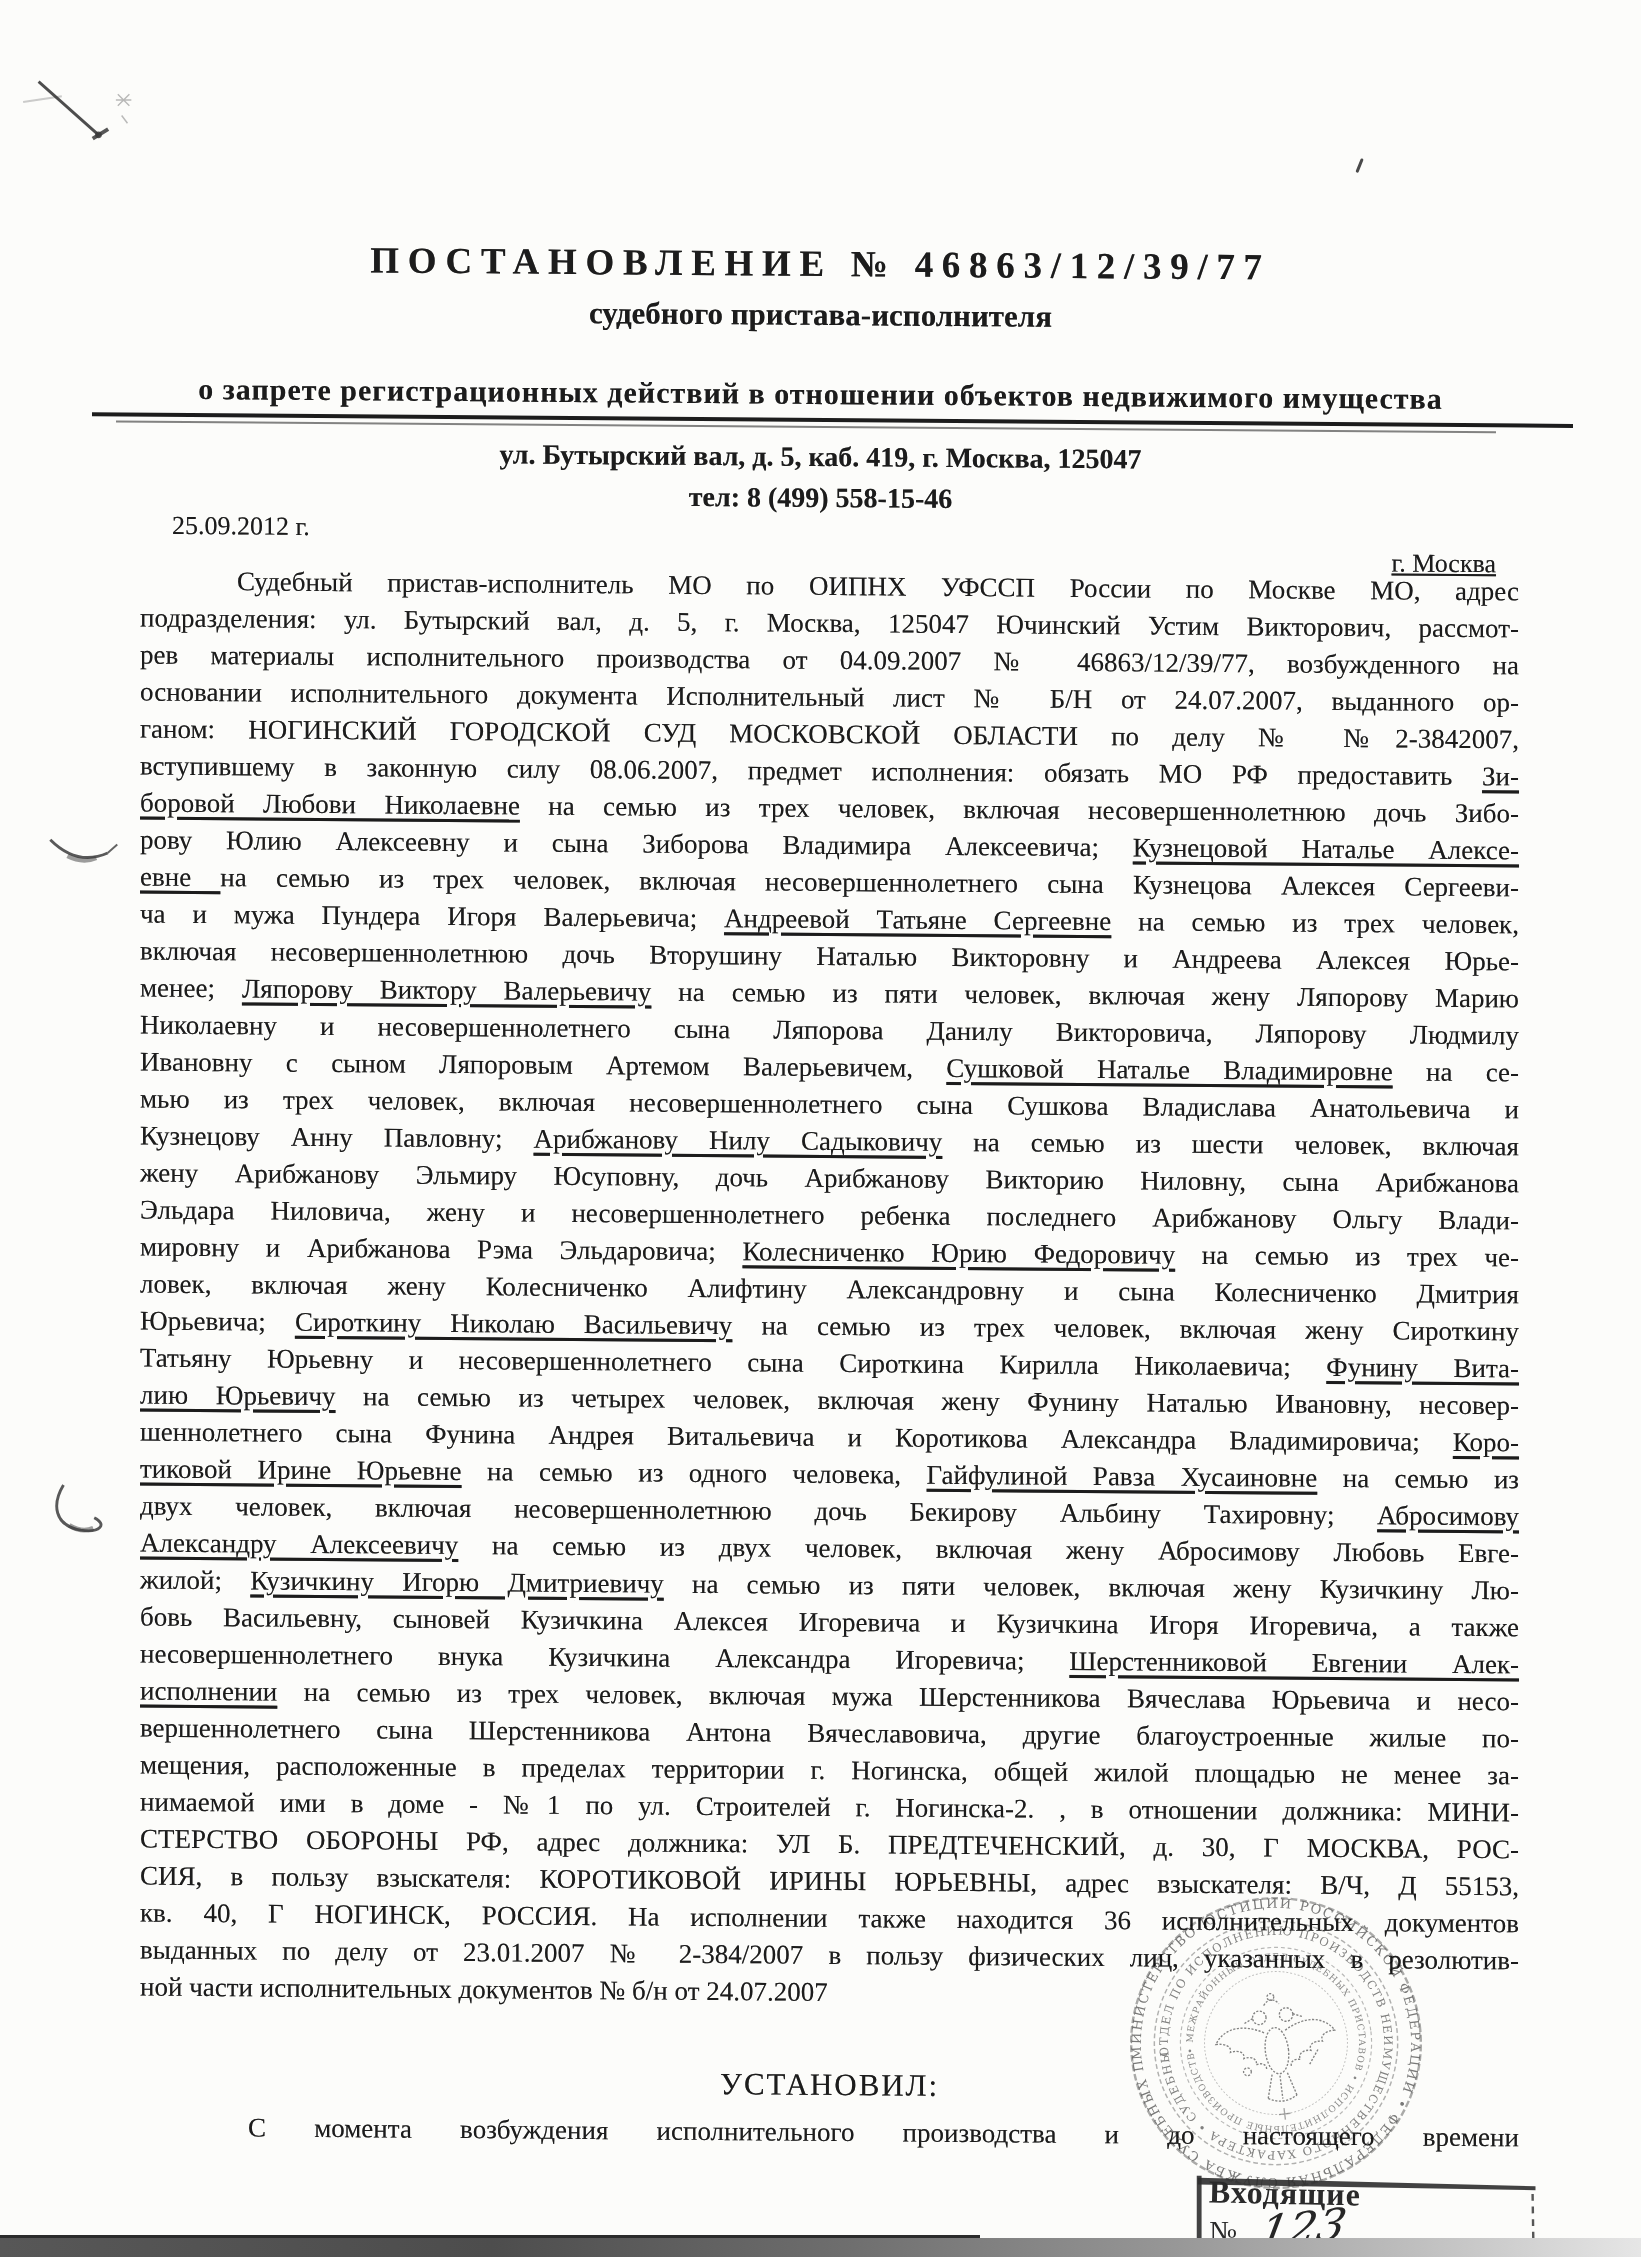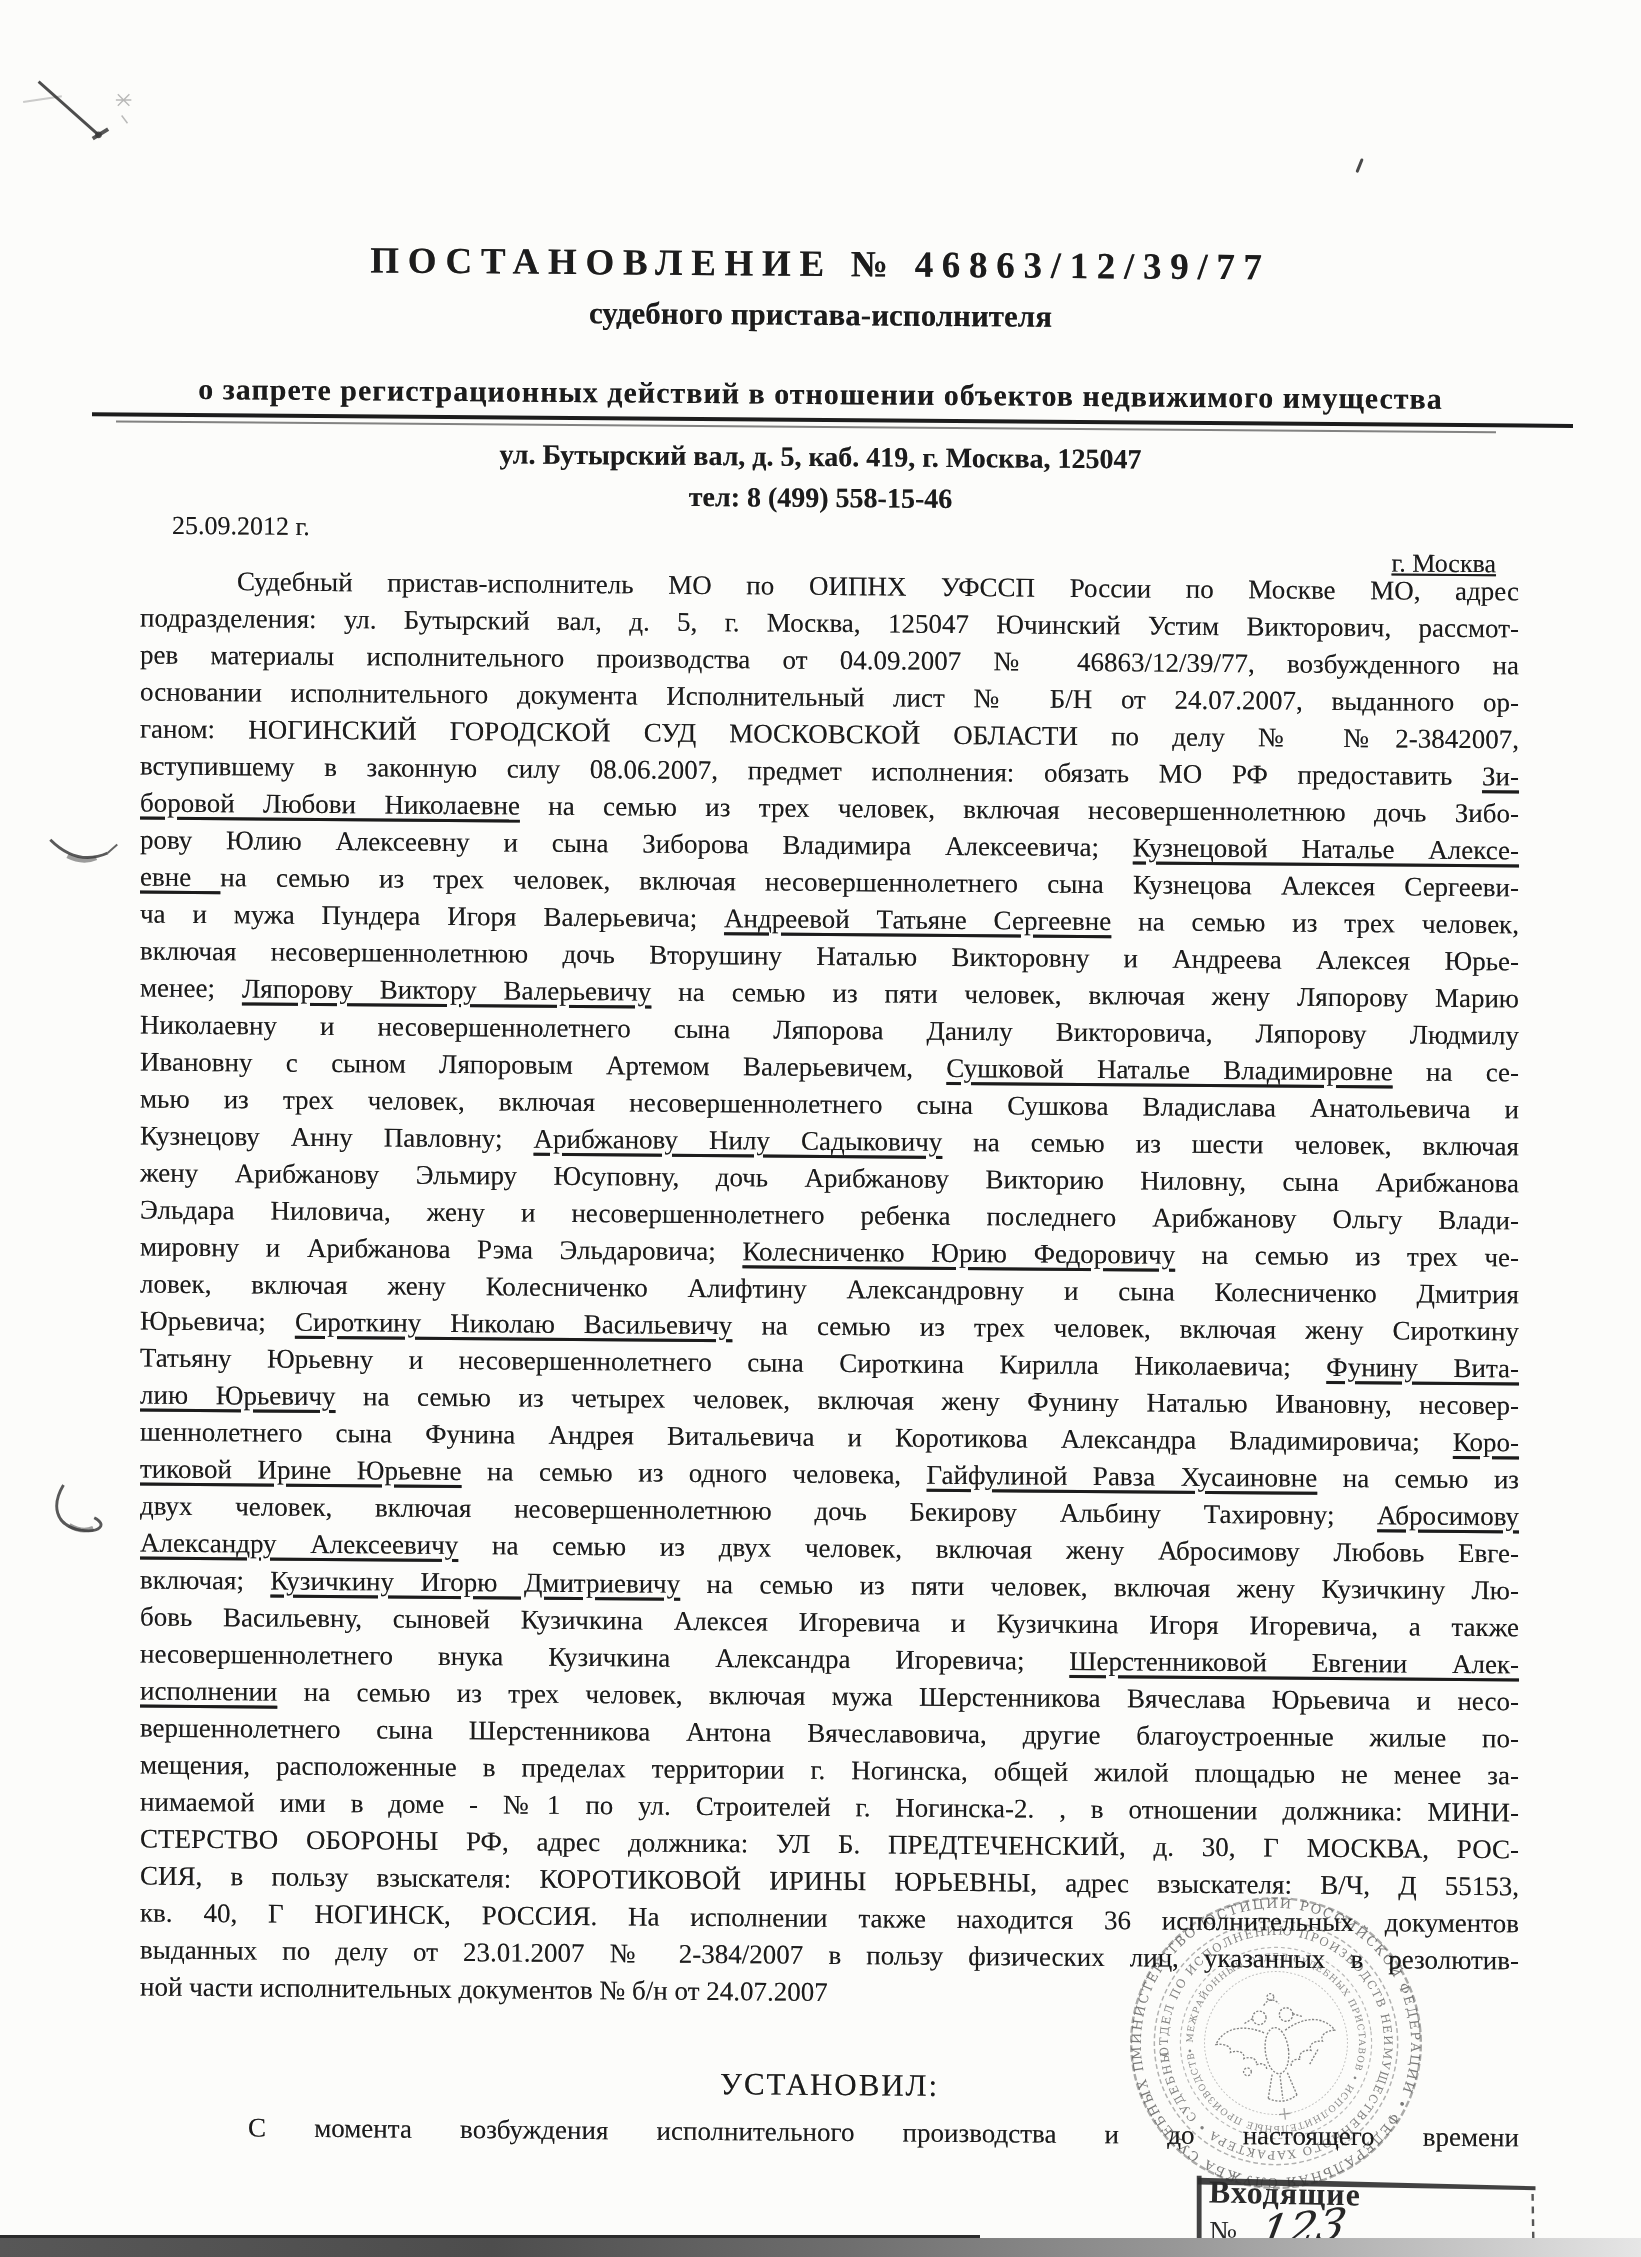--- a/index.html
+++ b/index.html
@@ -120,21 +120,21 @@
       <div class="bline"><span>Эльдара Ниловича, жену и несовершеннолетнего ребенка последнего Арибжанову Ольгу Влади-</span></div>
       <div class="bline"><span>мировну и Арибжанова Рэма Эльдаровича; </span><span class="u">Колесниченко Юрию Федоровичу</span><span> на семью из трех че-</span></div>
       <div class="bline"><span>ловек, включая жену Колесниченко Алифтину Александровну и сына Колесниченко Дмитрия</span></div>
       <div class="bline"><span>Юрьевича; </span><span class="u">Сироткину Николаю Васильевичу</span><span> на семью из трех человек, включая жену Сироткину</span></div>
       <div class="bline"><span>Татьяну Юрьевну и несовершеннолетнего сына Сироткина Кирилла Николаевича; </span><span class="u">Фунину Вита-</span></div>
       <div class="bline"><span class="u">лию Юрьевичу</span><span> на семью из четырех человек, включая жену Фунину Наталью Ивановну, несовер-</span></div>
       <div class="bline"><span>шеннолетнего сына Фунина Андрея Витальевича и Коротикова Александра Владимировича; </span><span class="u">Коро-</span></div>
       <div class="bline"><span class="u">тиковой Ирине Юрьевне</span><span> на семью из одного человека, </span><span class="u">Гайфулиной Равза Хусаиновне</span><span> на семью из</span></div>
       <div class="bline"><span>двух человек, включая несовершеннолетнюю дочь Бекирову Альбину Тахировну; </span><span class="u">Абросимову</span></div>
       <div class="bline"><span class="u">Александру Алексеевичу</span><span> на семью из двух человек, включая жену Абросимову Любовь Евге-</span></div>
-      <div class="bline"><span>включая; </span><span class="u">Кузичкину Игорю Дмитриевичу</span><span> на семью из пяти человек, включая жену Кузичкину Лю-</span></div>
+      <div class="bline"><span>жилой; </span><span class="u">Кузичкину Игорю Дмитриевичу</span><span> на семью из пяти человек, включая жену Кузичкину Лю-</span></div>
       <div class="bline"><span>бовь Васильевну, сыновей Кузичкина Алексея Игоревича и Кузичкина Игоря Игоревича, а также</span></div>
       <div class="bline"><span>несовершеннолетнего внука Кузичкина Александра Игоревича; </span><span class="u">Шерстенниковой Евгении Алек-</span></div>
       <div class="bline"><span class="u">исполнении</span><span> на семью из трех человек, включая мужа Шерстенникова Вячеслава Юрьевича и несо-</span></div>
       <div class="bline"><span>вершеннолетнего сына Шерстенникова Антона Вячеславовича, другие благоустроенные жилые по-</span></div>
       <div class="bline"><span>мещения, расположенные в пределах территории г. Ногинска, общей жилой площадью не менее за-</span></div>
       <div class="bline"><span>нимаемой ими в доме - №1 по ул. Строителей г. Ногинска-2. , в отношении должника: МИНИ-</span></div>
       <div class="bline"><span>СТЕРСТВО ОБОРОНЫ РФ, адрес должника: УЛ Б. ПРЕДТЕЧЕНСКИЙ, д. 30, Г МОСКВА, РОС-</span></div>
       <div class="bline"><span>СИЯ, в пользу взыскателя: КОРОТИКОВОЙ ИРИНЫ ЮРЬЕВНЫ, адрес взыскателя: В/Ч, Д 55153,</span></div>
       <div class="bline"><span>кв. 40, Г НОГИНСК, РОССИЯ. На исполнении также находится 36 исполнительных документов</span></div>
       <div class="bline"><span>выданных по делу от 23.01.2007 № 2-384/2007 в пользу физических лиц, указанных в резолютив-</span></div>

